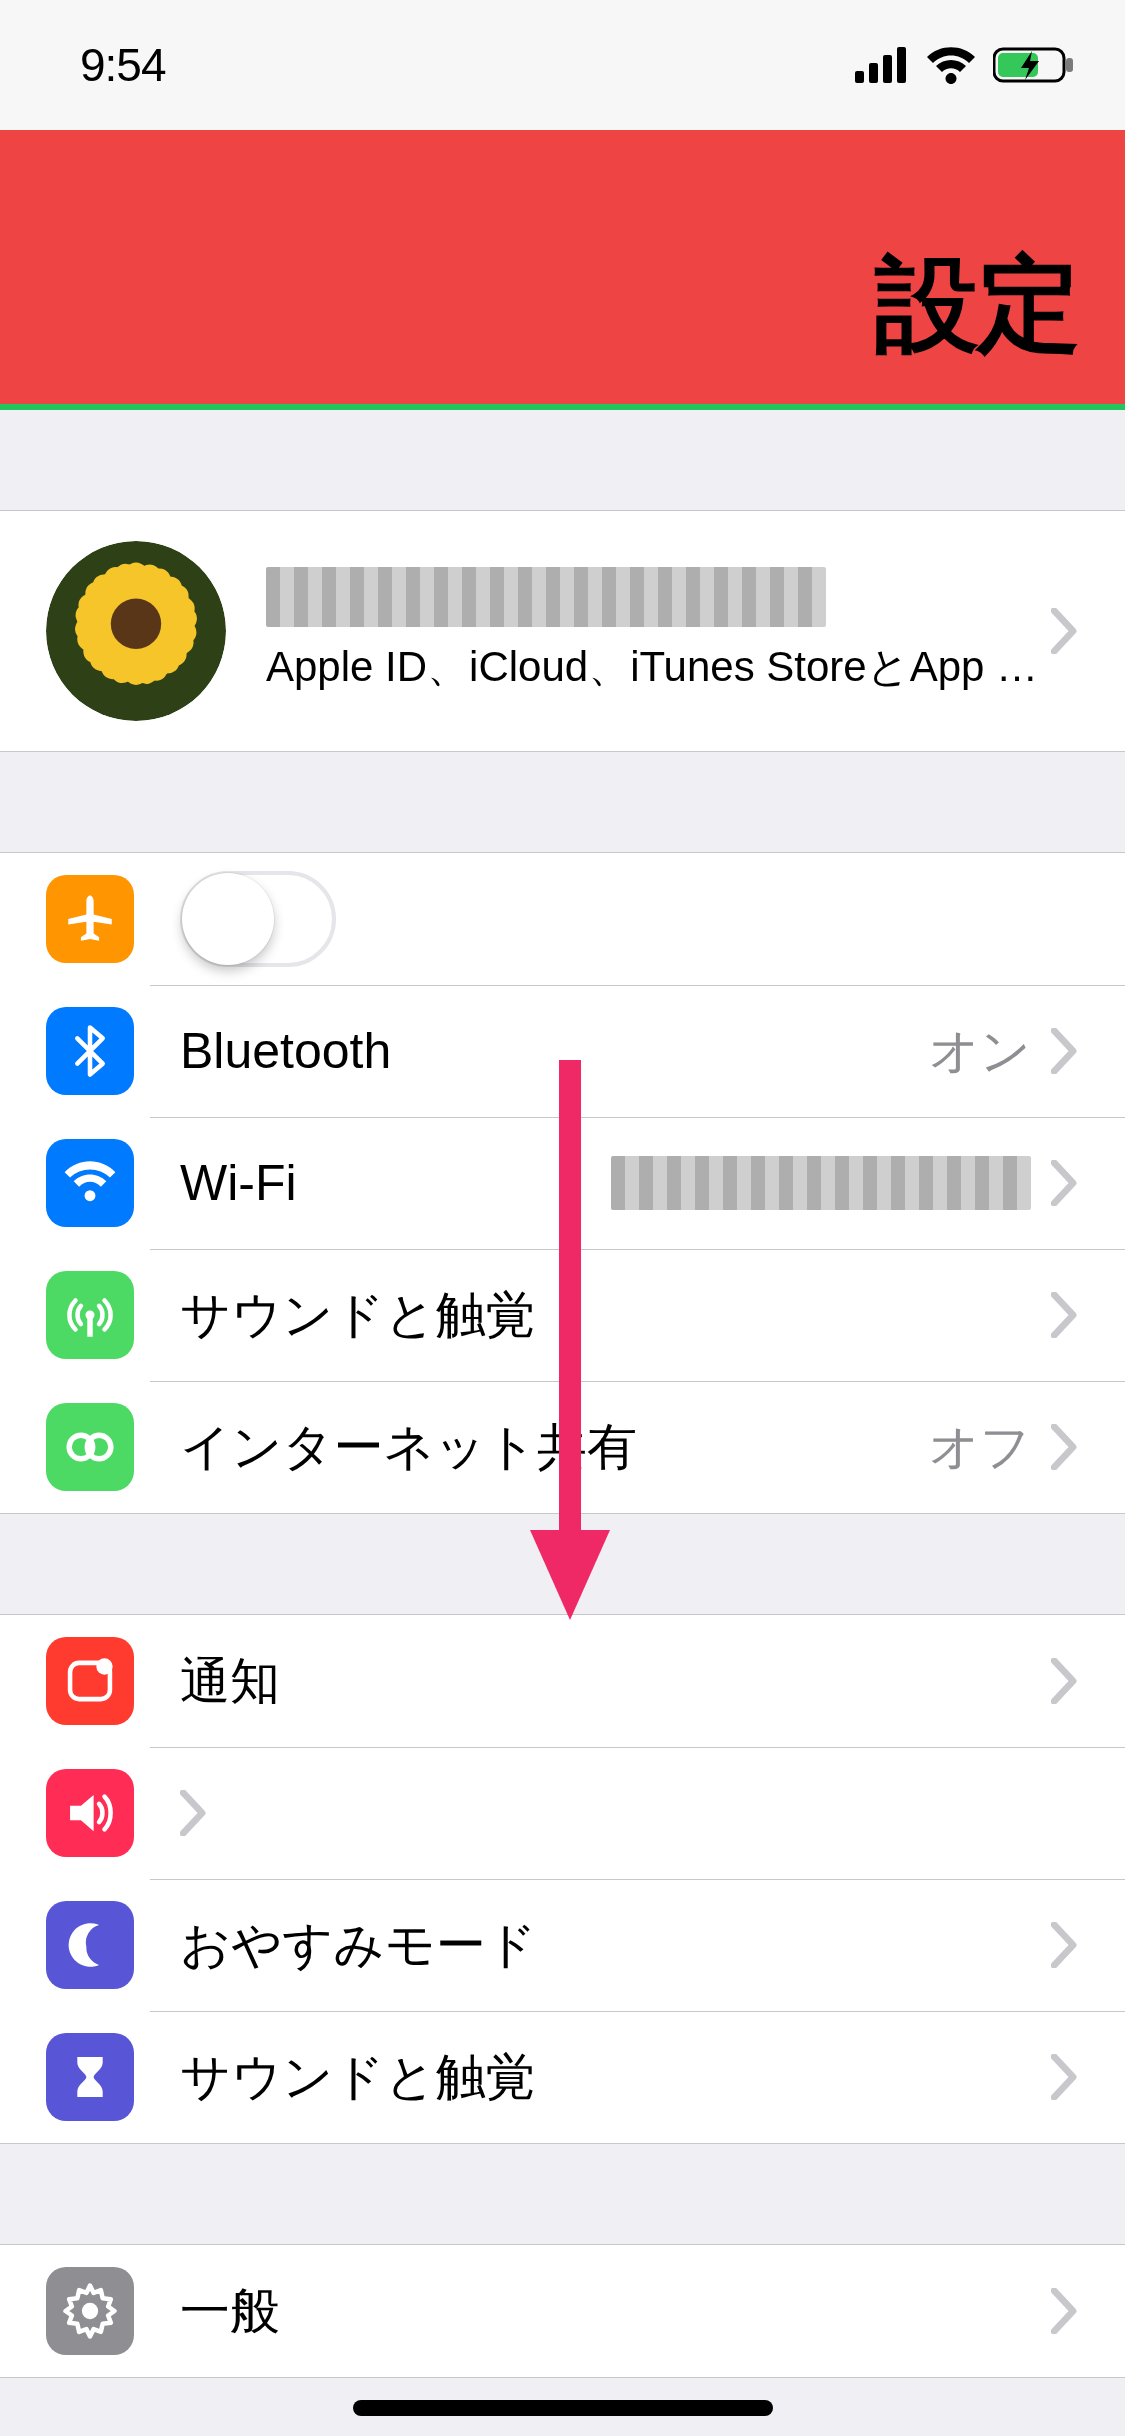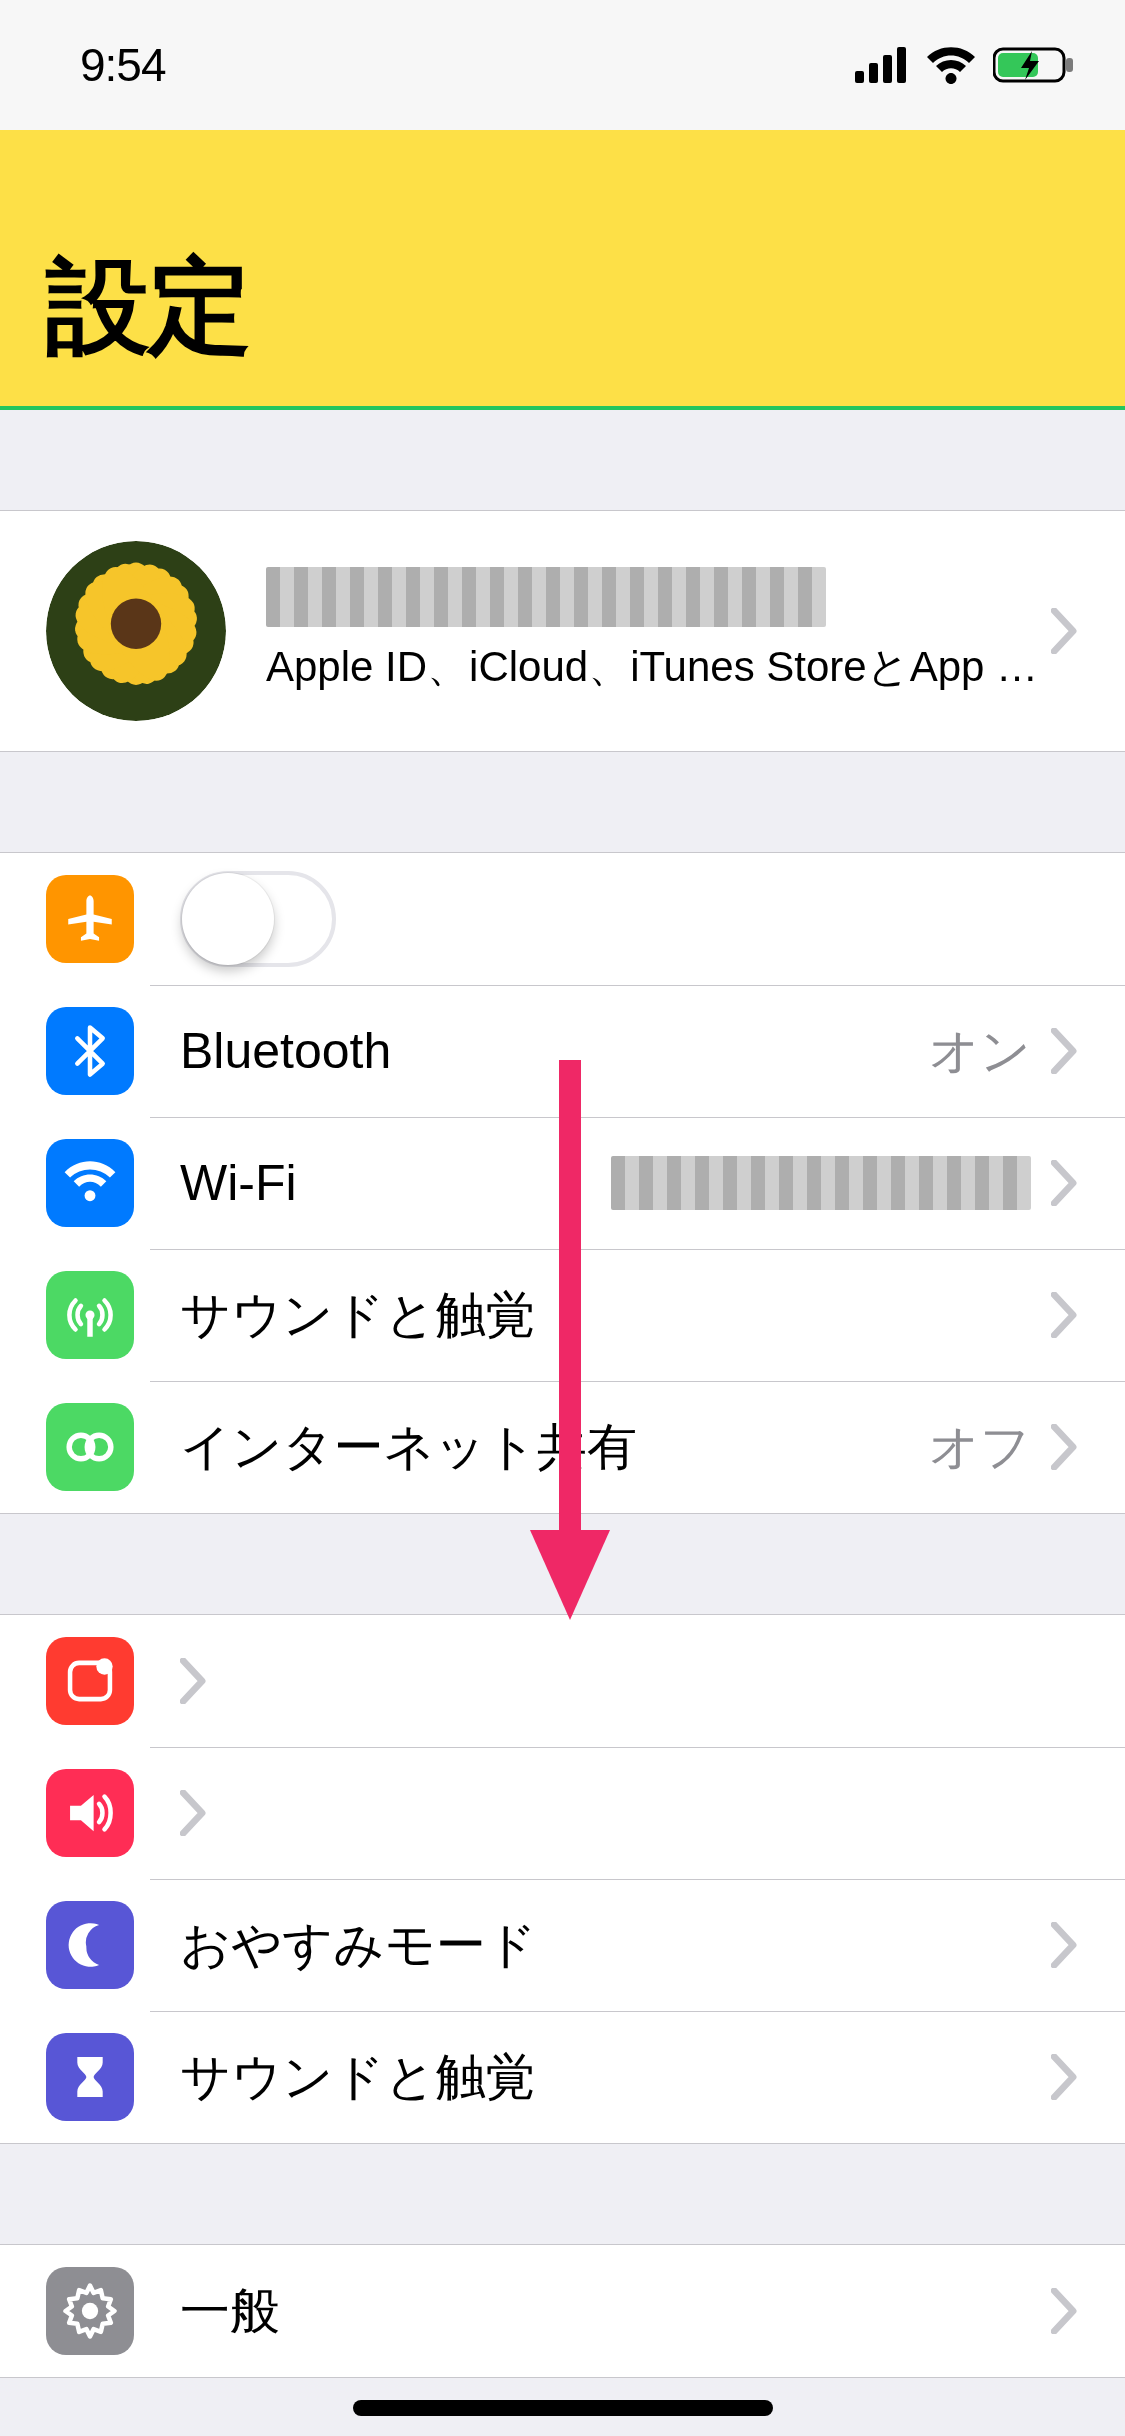--- a/index.html
+++ b/index.html
@@ -22,24 +22,25 @@
     background: #f7f7f7;
   }
   .status-left { font-size: 46px; font-weight: 400; letter-spacing: -1px; }
   .status-right { display: flex; align-items: center; gap: 16px; }
   .status-right svg { display: block; }
 
   
   .header {
     position: absolute; top: 130px; left: 0; right: 0;
     height: 280px;
-    background: #fde047;
-    border-bottom: 4px solid #22c55e;
+    background: #ef4444;
+    border-bottom: 6px solid #22c55e;
     display: flex; align-items: flex-end;
     padding: 0 46px 28px;
+    justify-content: flex-end;
   }
   .header h1 { font-size: 104px; font-weight: 700; letter-spacing: -2px; }
 
   
   .content {
     position: absolute; top: 410px; left: 0; right: 0; bottom: 0;
   }
   .group-gap { height: 100px; }
 
   .cell-group { background: #fff; border-top: 1px solid #c8c7cc; border-bottom: 1px solid #c8c7cc; }
@@ -307,20 +308,21 @@
 
     <div class="cell-group">
 
       <div class="cell">
         <div class="icon bg-red">
           <svg width="58" height="58" viewBox="0 0 64 64">
               <rect x="10" y="12" width="44" height="40" rx="10" fill="none" stroke="#fff" stroke-width="5"></rect>
               <circle cx="48" cy="16" r="9" fill="#fff"></circle>
             </svg>
         </div>
+        <div class="label">通知</div>
         <span class="chevron">
           <svg width="28" height="46" viewBox="0 0 20 34">
               <path d="M2 2l14 15L2 32" fill="none" stroke="#c7c7cc" stroke-width="5" stroke-linecap="round" stroke-linejoin="round"></path>
             </svg>
         </span>
       </div>
 
       <div class="cell">
         <div class="icon bg-pink">
           <svg width="58" height="58" viewBox="0 0 64 64">

